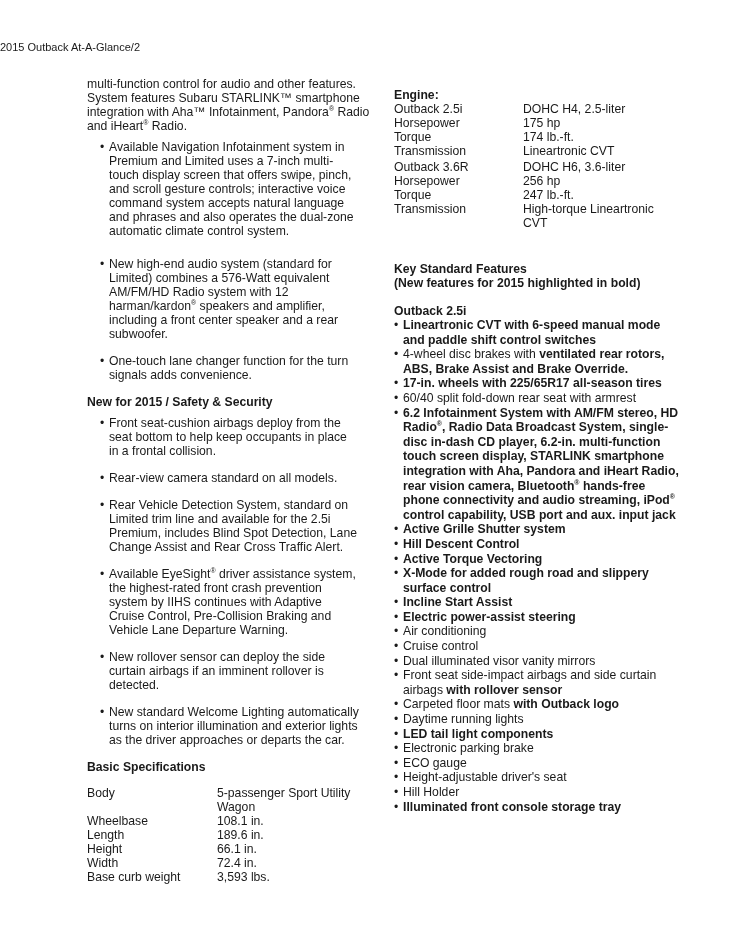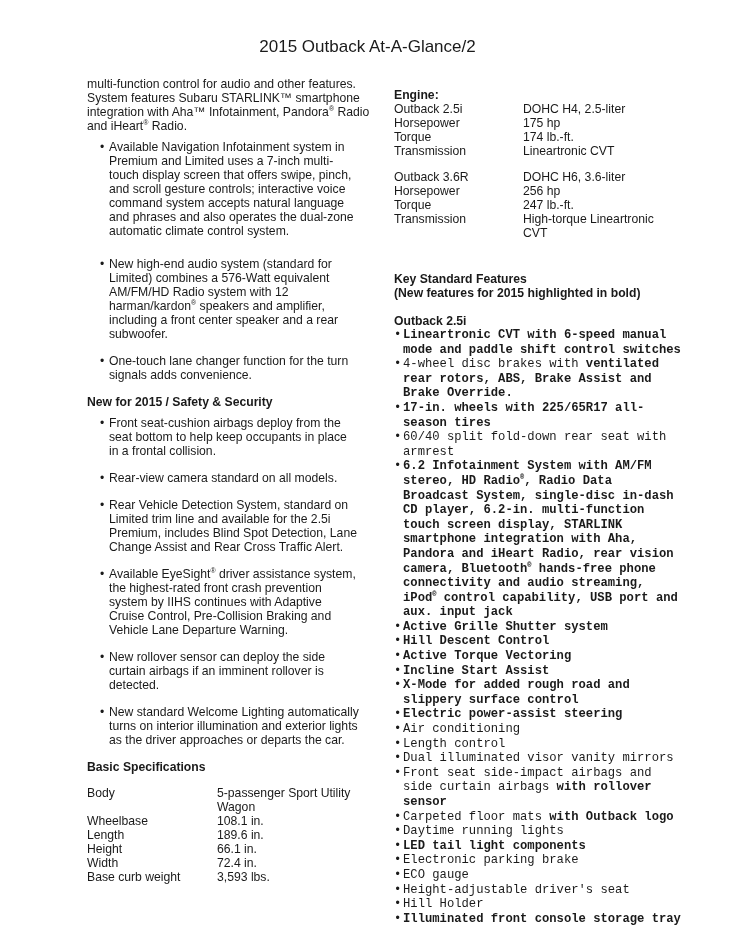--- a/index.html
+++ b/index.html
@@ -1,32 +1,32 @@
 <!DOCTYPE html>
 <html><head>
 <meta charset="utf-8">
 <style>
   html, body { margin:0; padding:0; background:#ffffff; }
   body { width:735px; height:951px; position:relative; overflow:hidden;
          font-family:"Liberation Sans", sans-serif; color:#1a1a1a; font-size:12.2px; line-height:14px; }
-  .header { position:absolute; top:40px; left:0; width:735px; text-align:center; font-size:17px; }
+  .header { position:absolute; top:40px; left:0; width:735px; font-size:11px; }
   .col-left { position:absolute; left:87px; top:77px; width:285px; }
   .col-right { position:absolute; left:394px; top:88px; width:290px; }
   .para { margin:0; }
   .bullet { position:relative; padding-left:9px; margin:13px; }
   .bullet::before { content:"•"; position:absolute; left:0; top:0; }
   .gap-m { margin-top:7px; }
   .heading { font-weight:bold; margin:0; }
   sup { font-size:7px; line-height:0; vertical-align:super; }
   .spec-table { margin:0; border-collapse:collapse; }
   .spec-table td { padding:0; vertical-align:top; line-height:14px; }
   .spec-table td.k { width:130px; }
   .rspec td.k { width:129px; }
   .b { font-weight:bold; }
-  .feat { position:relative; padding-left:9px; margin:0; line-height:14.6px;font-family:Liberation Mono, monospace; }
+  .feat { position:relative; padding-left:9px; margin:0; line-height:14.6px; }
   .feat::before { content:"•"; position:absolute; left:0; top:0; font-weight:normal; }
   .subhead { font-weight:bold; color:#1a1a1a; margin:0; }
 </style>
 </head>
 <body>
 
 <div class="header">2015 Outback At-A-Glance/2</div>
 
 <div class="col-left">
   <p class="para"><span>multi-function control for audio and other features. System features Subaru STARLINK™ smartphone integration with Aha™ Infotainment, Pandora</span><sup>®</sup><span> Radio and iHeart</span><sup>®</sup><span> Radio.</span></p>
@@ -89,21 +89,21 @@
     <tr>
           <td class="k">Torque</td>
           <td>174 lb.-ft.</td>
         </tr>
     <tr>
           <td class="k">Transmission</td>
           <td>Lineartronic CVT</td>
         </tr>
   </tbody>
     </table>
-  <table class="spec-table rspec" style="margin-top:12px">
+  <table class="spec-table rspec" style="margin-top:2px">
     <tbody>
         <tr>
           <td class="k">Outback 3.6R</td>
           <td>DOHC H6, 3.6-liter</td>
         </tr>
     <tr>
           <td class="k">Horsepower</td>
           <td>256 hp</td>
         </tr>
     <tr>
@@ -123,25 +123,25 @@
   <p class="subhead" style="margin-top:14px">Outback 2.5i</p>
   <div id="features-list">
       <p class="feat"><span class="b">Lineartronic CVT with 6-speed manual mode and paddle shift control switches</span></p>
       <p class="feat"><span>4-wheel disc brakes with </span><span class="b">ventilated rear rotors, ABS, Brake Assist and Brake Override.</span></p>
       <p class="feat"><span class="b">17-in. wheels with 225/65R17 all-season tires</span></p>
       <p class="feat"><span>60/40 split fold-down rear seat with armrest</span></p>
       <p class="feat"><span class="b">6.2 Infotainment System with AM/FM stereo, HD Radio</span><sup class="b">®</sup><span class="b">, Radio Data Broadcast System, single-disc in-dash CD player, 6.2-in. multi-function touch screen display, STARLINK smartphone integration with Aha, Pandora and iHeart Radio, rear vision camera, Bluetooth</span><sup class="b">®</sup><span class="b"> hands-free phone connectivity and audio streaming, iPod</span><sup class="b">®</sup><span class="b"> control capability, USB port and aux. input jack</span></p>
       <p class="feat"><span class="b">Active Grille Shutter system</span></p>
       <p class="feat"><span class="b">Hill Descent Control</span></p>
       <p class="feat"><span class="b">Active Torque Vectoring</span></p>
+      <p class="feat"><span class="b">X-Mode for added rough road and slippery surface control</span></p>
       <p class="feat"><span class="b">Incline Start Assist</span></p>
-      <p class="feat"><span class="b">X-Mode for added rough road and slippery surface control</span></p>
       <p class="feat"><span class="b">Electric power-assist steering</span></p>
       <p class="feat"><span>Air conditioning</span></p>
-      <p class="feat"><span>Length control</span></p>
+      <p class="feat"><span>Cruise control</span></p>
       <p class="feat"><span>Dual illuminated visor vanity mirrors</span></p>
       <p class="feat"><span>Front seat side-impact airbags and side curtain airbags </span><span class="b">with rollover sensor</span></p>
       <p class="feat"><span>Carpeted floor mats </span><span class="b">with Outback logo</span></p>
       <p class="feat"><span>Daytime running lights</span></p>
       <p class="feat"><span class="b">LED tail light components</span></p>
       <p class="feat"><span>Electronic parking brake</span></p>
       <p class="feat"><span>ECO gauge</span></p>
       <p class="feat"><span>Height-adjustable driver's seat</span></p>
       <p class="feat"><span>Hill Holder</span></p>
       <p class="feat"><span class="b">Illuminated front console storage tray</span></p>

